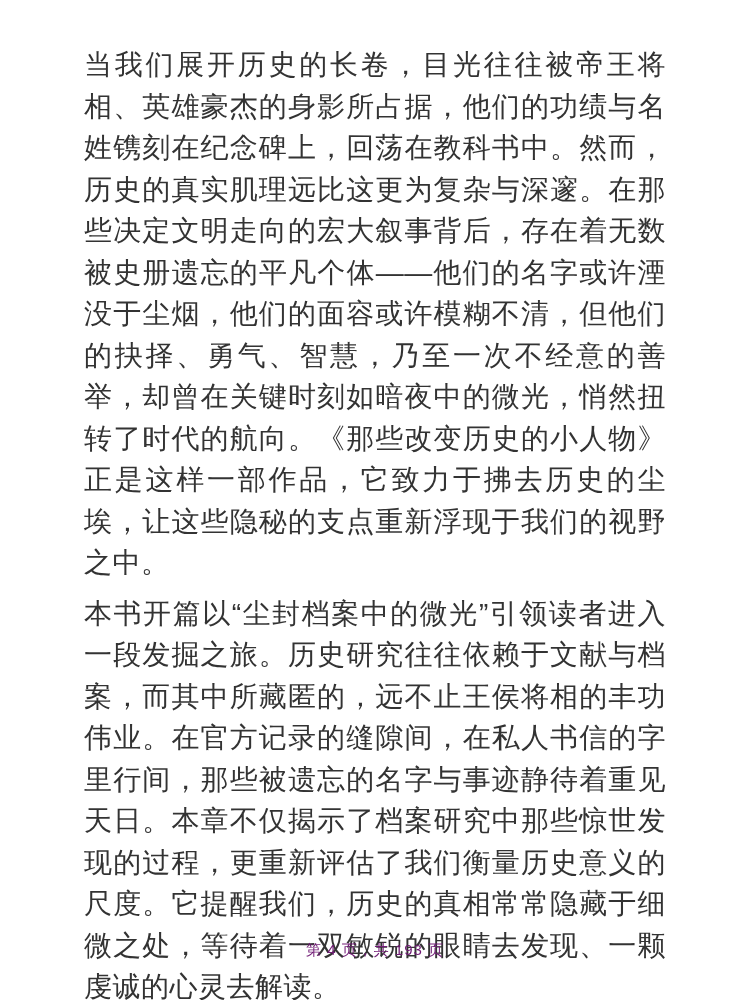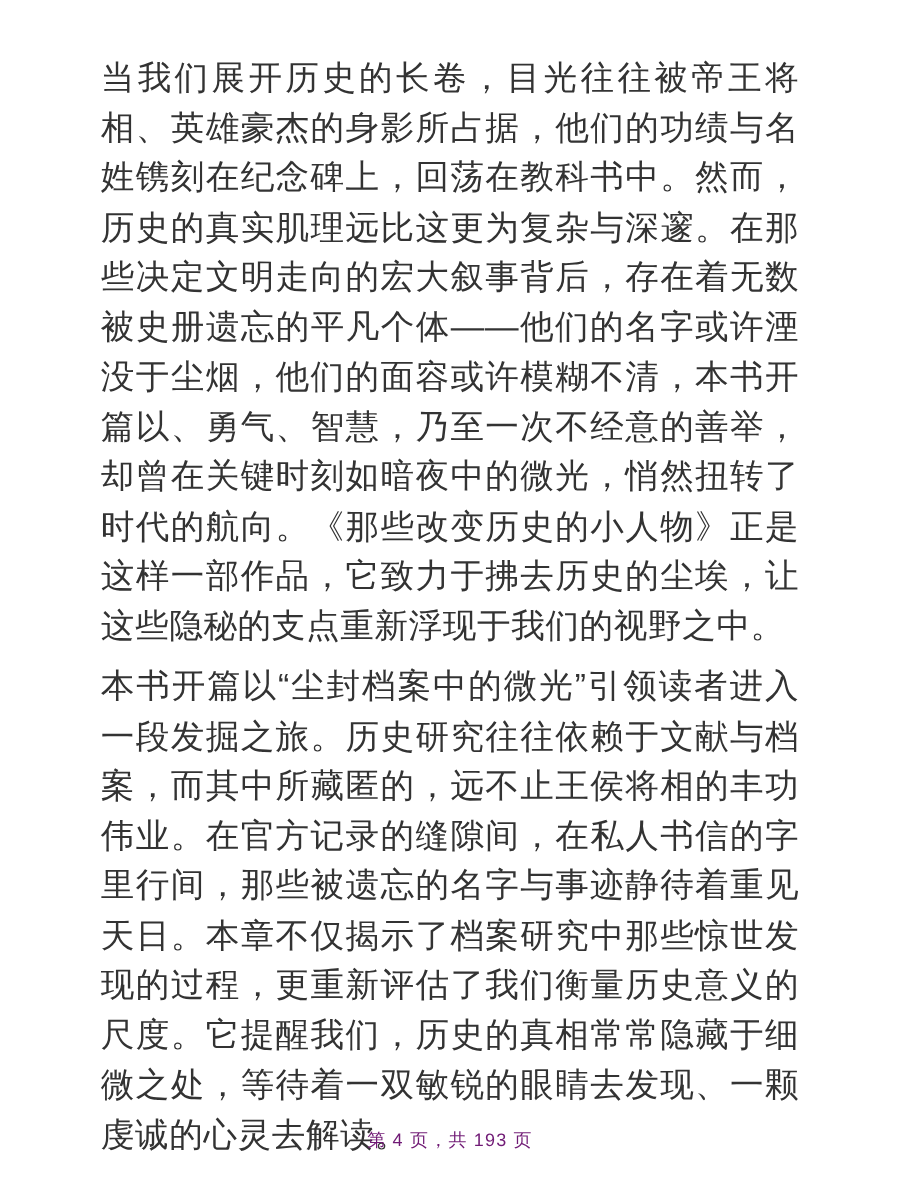--- a/index.html
+++ b/index.html
@@ -42,18 +42,18 @@
     font-size: 15px;
     color: #701a75;
     letter-spacing: 1px;
   }
 </style>
 </head>
 <body>
 
 <div class="page">
   <div class="content">
-    <p>当我们展开历史的长卷，目光往往被帝王将相、英雄豪杰的身影所占据，他们的功绩与名姓镌刻在纪念碑上，回荡在教科书中。然而，历史的真实肌理远比这更为复杂与深邃。在那些决定文明走向的宏大叙事背后，存在着无数被史册遗忘的平凡个体——他们的名字或许湮没于尘烟，他们的面容或许模糊不清，本书开篇以、勇气、智慧，乃至一次不经意的善举，却曾在关键时刻如暗夜中的微光，悄然扭转了时代的航向。《那些改变历史的小人物》正是这样一部作品，它致力于拂去历史的尘埃，让这些隐秘的支点重新浮现于我们的视野之中。</p>
+    <p>当我们展开历史的长卷，目光往往被帝王将相、英雄豪杰的身影所占据，他们的功绩与名姓镌刻在纪念碑上，回荡在教科书中。然而，历史的真实肌理远比这更为复杂与深邃。在那些决定文明走向的宏大叙事背后，存在着无数被史册遗忘的平凡个体——他们的名字或许湮没于尘烟，他们的面容或许模糊不清，但他们的抉择、勇气、智慧，乃至一次不经意的善举，却曾在关键时刻如暗夜中的微光，悄然扭转了时代的航向。《那些改变历史的小人物》正是这样一部作品，它致力于拂去历史的尘埃，让这些隐秘的支点重新浮现于我们的视野之中。</p>
     <p>本书开篇以“尘封档案中的微光”引领读者进入一段发掘之旅。历史研究往往依赖于文献与档案，而其中所藏匿的，远不止王侯将相的丰功伟业。在官方记录的缝隙间，在私人书信的字里行间，那些被遗忘的名字与事迹静待着重见天日。本章不仅揭示了档案研究中那些惊世发现的过程，更重新评估了我们衡量历史意义的尺度。它提醒我们，历史的真相常常隐藏于细微之处，等待着一双敏锐的眼睛去发现、一颗虔诚的心灵去解读。</p>
 
   </div>
   <div class="page-footer">第 4 页，共 193 页</div>
 </div>
 
 </body></html>

